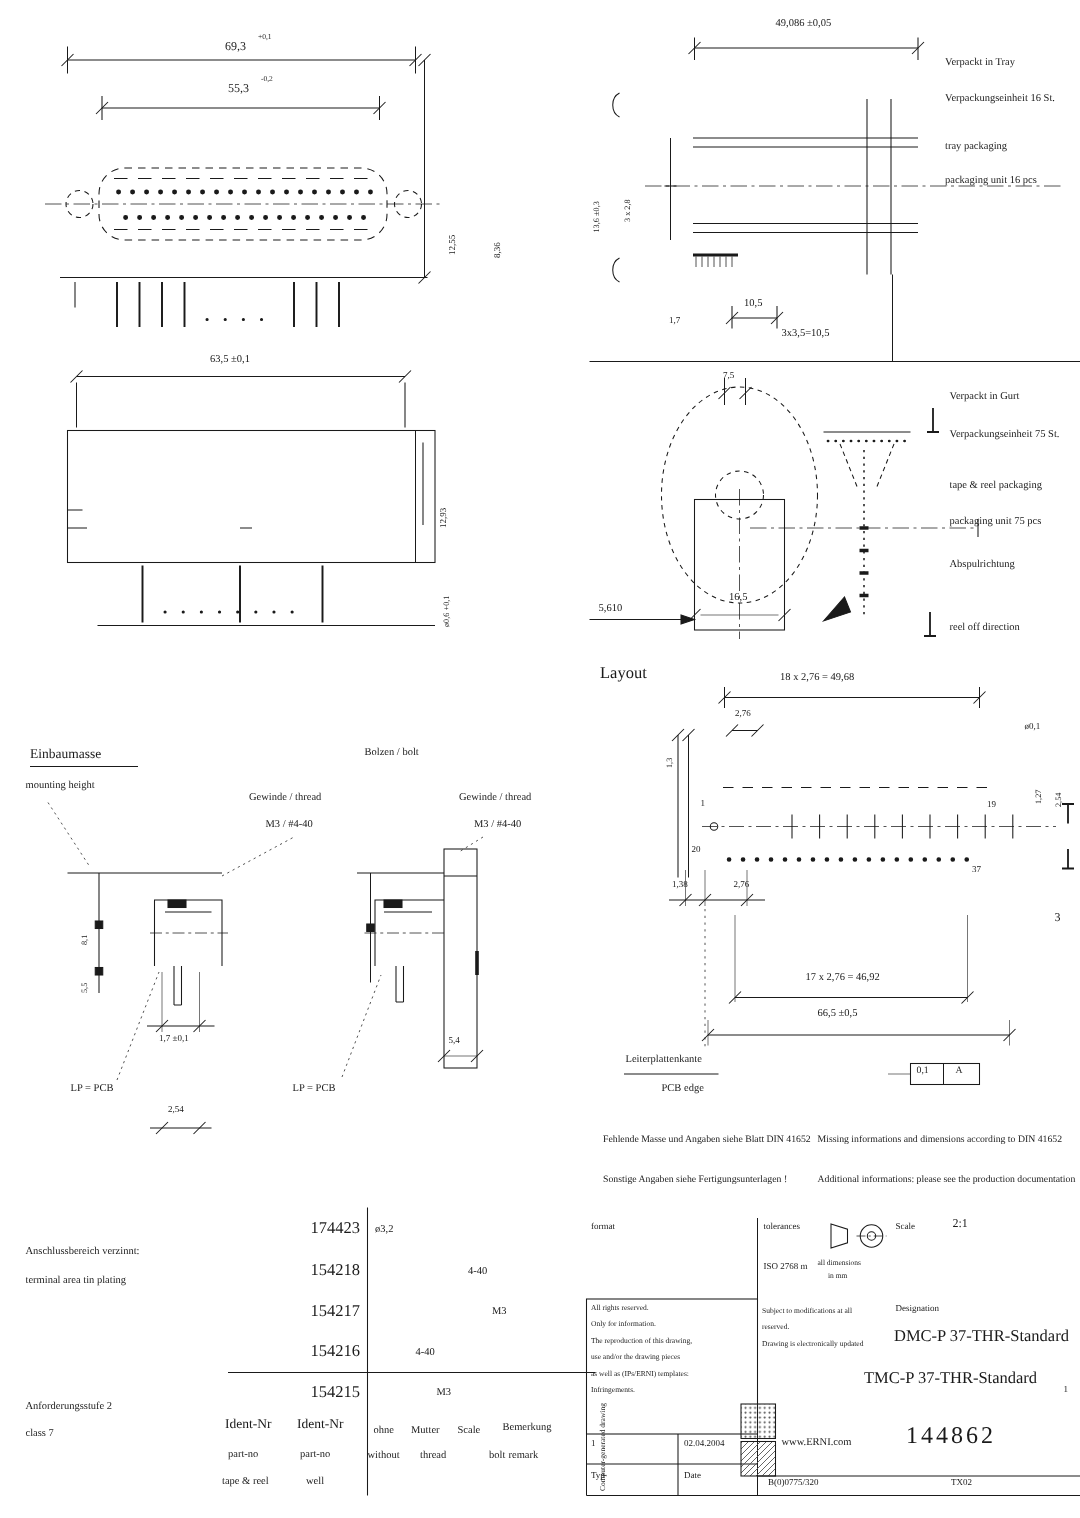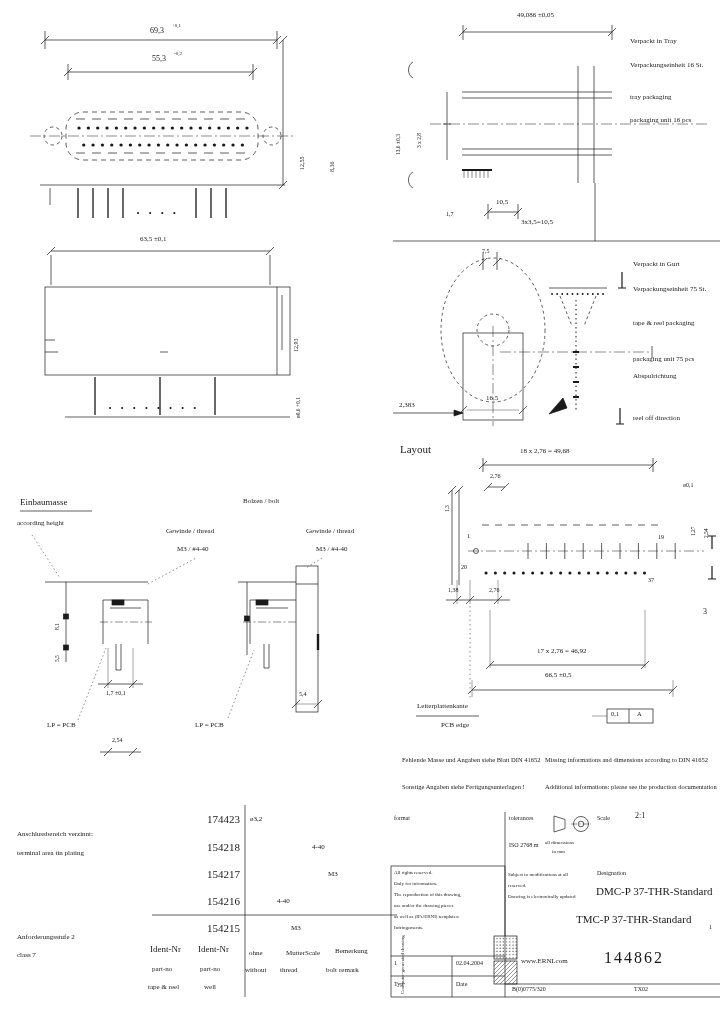--- a/index.html
+++ b/index.html
@@ -253,25 +253,25 @@
 <span class="lb" style="left:496px;top:199px">10,5</span>
 <span class="lb s6" style="left:446px;top:211px">1,7</span>
 <span class="lb" style="left:521px;top:219px">3x3,5=10,5</span>
 <span class="lb" style="left:630px;top:38px">Verpackt in Tray</span>
 <span class="lb" style="left:630px;top:62px">Verpackungseinheit 16 St.</span>
 <span class="lb" style="left:630px;top:94px">tray packaging</span>
 <span class="lb" style="left:630px;top:117px">packaging unit 16 pcs</span>
 
 <span class="lb s6" style="left:482px;top:248px">7,5</span>
 <span class="lb" style="left:486px;top:395px">16,5</span>
-<span class="lb" style="left:399px;top:402px">2,383</span>
+<span class="lb" style="left:399px;top:402px">5,610</span>
 <span class="lb" style="left:633px;top:261px">Verpackt in Gurt</span>
 <span class="lb" style="left:633px;top:286px">Verpackungseinheit 75 St.</span>
 <span class="lb" style="left:633px;top:320px">tape &amp; reel packaging</span>
-<span class="lb" style="left:633px;top:356px">packaging unit 75 pcs</span>
+<span class="lb" style="left:633px;top:344px">packaging unit 75 pcs</span>
 <span class="lb" style="left:633px;top:373px">Abspulrichtung</span>
 <span class="lb" style="left:633px;top:415px">reel off direction</span>
 
 <span class="lb s11" style="left:400px;top:444px">Layout</span>
 <span class="lb" style="left:520px;top:448px">18 x 2,76 = 49,68</span>
 <span class="lb s6" style="left:490px;top:473px">2,76</span>
 <span class="lb s6" style="left:683px;top:482px">ø0,1</span>
 <span class="lb s55 rot" style="left:445px;top:512px">1,3</span>
 <span class="lb s6" style="left:467px;top:533px">1</span>
 <span class="lb s6" style="left:658px;top:534px">19</span>
@@ -283,21 +283,21 @@
 <span class="lb s6" style="left:489px;top:587px">2,76</span>
 <span class="lb" style="left:537px;top:648px">17 x 2,76 = 46,92</span>
 <span class="lb" style="left:545px;top:672px">66,5 ±0,5</span>
 <span class="lb" style="left:417px;top:703px">Leiterplattenkante</span>
 <span class="lb" style="left:441px;top:722px">PCB edge</span>
 <span class="lb s65" style="left:611px;top:711px">0,1</span>
 <span class="lb s65" style="left:637px;top:711px">A</span>
 <span class="lb s8" style="left:703px;top:608px">3</span>
 
 <span class="lb s9" style="left:20px;top:498px">Einbaumasse</span>
-<span class="lb" style="left:17px;top:520px">according height</span>
+<span class="lb" style="left:17px;top:520px">mounting height</span>
 <span class="lb" style="left:243px;top:498px">Bolzen /  bolt</span>
 <span class="lb" style="left:166px;top:528px">Gewinde /  thread</span>
 <span class="lb" style="left:177px;top:546px">M3 / #4-40</span>
 <span class="lb" style="left:306px;top:528px">Gewinde /  thread</span>
 <span class="lb" style="left:316px;top:546px">M3 / #4-40</span>
 <span class="lb s6" style="left:106px;top:690px">1,7 ±0,1</span>
 <span class="lb s6" style="left:112px;top:737px">2,54</span>
 <span class="lb s6" style="left:299px;top:691px">5,4</span>
 <span class="lb" style="left:47px;top:722px">LP = PCB</span>
 <span class="lb" style="left:195px;top:722px">LP = PCB</span>
@@ -324,21 +324,21 @@
 <span class="lb" style="left:17px;top:934px">Anforderungsstufe 2</span>
 <span class="lb" style="left:17px;top:952px">class 7</span>
 <span class="lb s9" style="left:150px;top:945px">Ident-Nr</span>
 <span class="lb" style="left:152px;top:966px">part-no</span>
 <span class="lb" style="left:148px;top:984px">tape &amp; reel</span>
 <span class="lb s9" style="left:198px;top:945px">Ident-Nr</span>
 <span class="lb" style="left:200px;top:966px">part-no</span>
 <span class="lb" style="left:204px;top:984px">well</span>
 <span class="lb" style="left:249px;top:950px">ohne</span>
 <span class="lb" style="left:245px;top:967px">without</span>
-<span class="lb" style="left:286px;top:950px">Mutter</span>
+<span class="lb" style="left:274px;top:950px">Mutter</span>
 <span class="lb" style="left:280px;top:967px">thread</span>
 <span class="lb" style="left:305px;top:950px">Scale</span>
 <span class="lb" style="left:326px;top:967px">bolt</span>
 <span class="lb" style="left:335px;top:948px">Bemerkung</span>
 <span class="lb" style="left:339px;top:967px">remark</span>
 <span class="lb s5 rot" style="left:400px;top:994px">Computer-generated drawing</span>
 
 <span class="lb s6" style="left:394px;top:815px">format</span>
 <span class="lb s6" style="left:509px;top:815px">tolerances</span>
 <span class="lb s6" style="left:509px;top:842px">ISO 2768 m</span>

